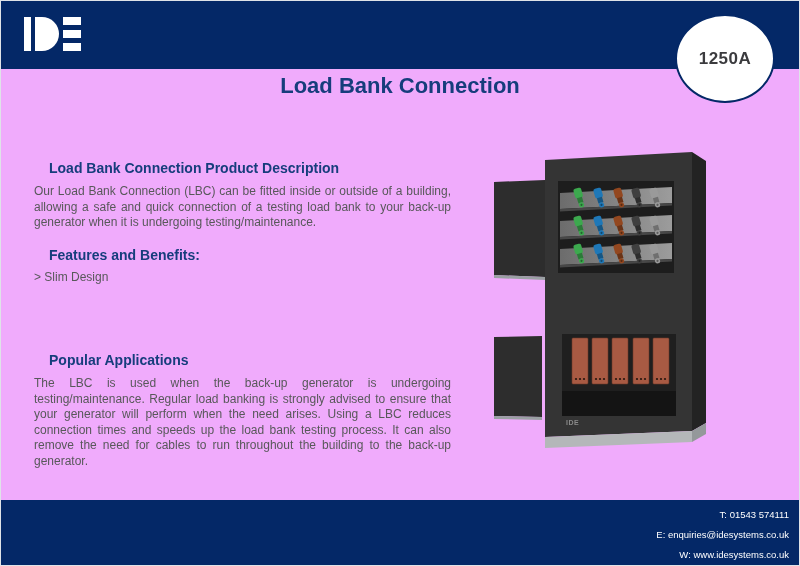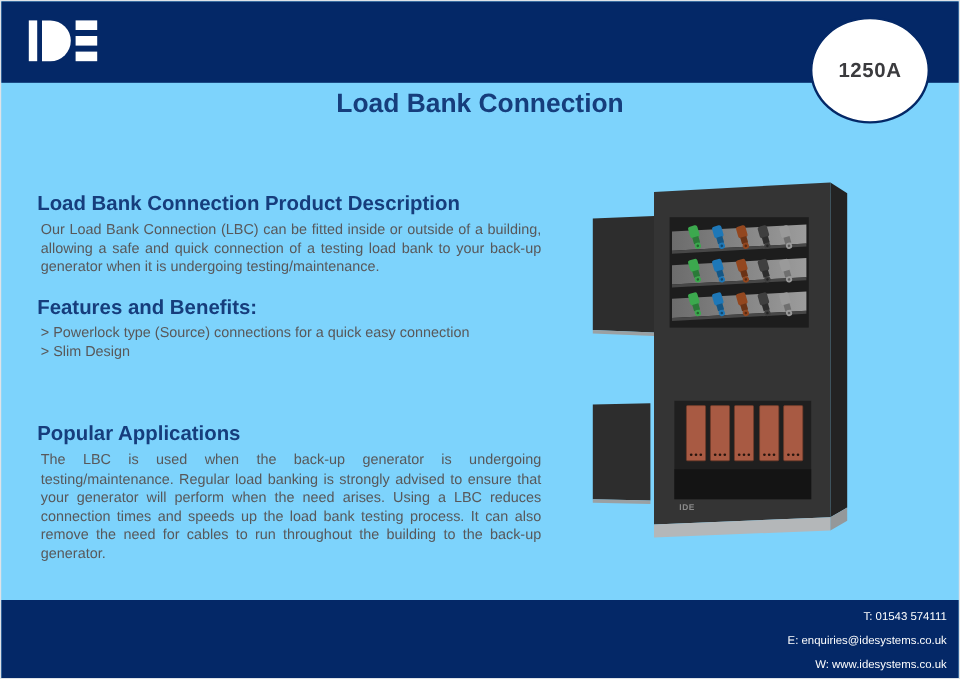--- a/index.html
+++ b/index.html
@@ -1,18 +1,18 @@
 <!DOCTYPE html>
 <html style="--navy: #042867; --title_blue: #163d7c; --body_text: #58585a; --badge_text: #3b3b3e;"><head>
 <meta charset="utf-8">
 <style>
   * { margin:0; padding:0; box-sizing:border-box; }
   html,body { background:#fff; }
   .page {
-    position:relative; width:800px; height:566px; background:#7dd3fc;
+    position:relative; width:800px; height:566px; background:#f0abfc;
     font-family:"Liberation Sans", sans-serif; overflow:hidden;
     border:1px solid #dfe3e8;
   }
   
   .header { position:absolute; left:0; top:0; right:0; height:68px; background:var(--navy); }
   .logo { position:absolute; left:23px; top:16px; height:34px; display:flex; align-items:stretch; }
   .logo-i { width:7px; background:#fff; margin-right:4px; }
   .logo-d { width:24px; background:#fff; border-radius:0 17px 17px 0; margin-right:4px; }
   .logo-e { display:flex; flex-direction:column; justify-content:space-between; }
   .logo-e span { display:block; width:18px; height:8px; background:#fff; }
@@ -22,22 +22,22 @@
     display:flex; align-items:center; justify-content:center;
     font-weight:bold; font-size:17px; letter-spacing:.5px; color:var(--badge_text);
   }
   
   .title {
     position:absolute; top:72px; left:0; right:0; text-align:center;
     color:var(--title_blue); font-weight:bold; font-size:22px; line-height:25px;
   }
   
   .sec-heading {
-    position:absolute; left:30px; width:420px;
-    color:var(--title_blue); font-weight:bold; font-size:17px;
+    position:absolute; left:48px; width:420px;
+    color:var(--title_blue); font-weight:bold; font-size:14px;
   }
   .sec-body {
     position:absolute; left:33px; width:417px;
     color:var(--body_text); font-size:12px; line-height:15.6px; text-align:justify;
   }
   .sec-list {
     position:absolute; left:33px; width:420px;
     color:var(--body_text); font-size:12px; line-height:15.6px;
   }
   .pos-s1h { top:159px; } .pos-s1b { top:183px; }
@@ -74,21 +74,20 @@
 
   <div class="title">
     <div>Load Bank Connection</div>
   </div>
 
   <div class="sec-heading pos-s1h">Load Bank Connection Product Description</div>
   <div class="sec-body pos-s1b">Our Load Bank Connection (LBC) can be fitted inside or outside of a building, allowing a safe and quick connection of a testing load bank to your back-up generator when it is undergoing testing/maintenance.</div>
 
   <div class="sec-heading pos-s2h">Features and Benefits:</div>
   <div class="sec-list pos-s2l">
-    <div>&gt; Powerlock type (Source) connections for a quick easy connection</div>
     <div>&gt; Slim Design</div>
   </div>
 
   <div class="sec-heading pos-s3h">Popular Applications</div>
   <div class="sec-body pos-s3b">The LBC is used when the back-up generator is undergoing testing/maintenance. Regular load banking is strongly advised to ensure that your generator will perform when the need arises. Using a LBC reduces connection times and speeds up the load bank testing process. It can also remove the need for cables to run throughout the building to the back-up generator.</div>
 
   <svg class="product" viewBox="0 0 240 314" aria-hidden="false">
     <defs>
       <linearGradient id="shelfGrad" x1="0" y1="0" x2="1" y2="0">
         <stop offset="0" stop-color="#6c6c6c"></stop>

